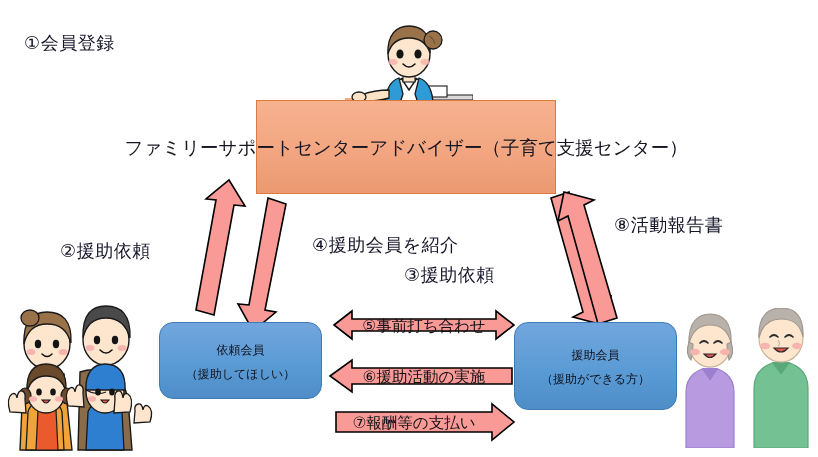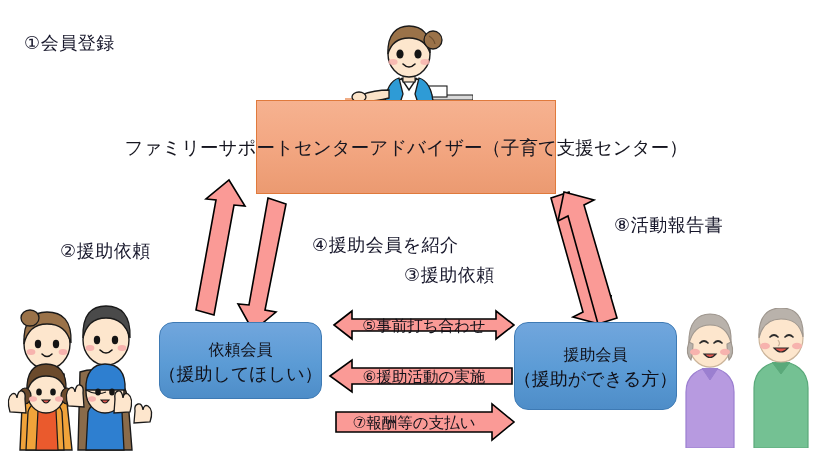--- a/index.html
+++ b/index.html
@@ -39,22 +39,22 @@
   
   .blue-box{
     background:linear-gradient(180deg,#71a6dd 0%,#5b9bd5 55%,#4e8dc8 100%);
     border:1.5px solid #3e7ab4;
     border-radius:14px;
     box-sizing:border-box;
     display:flex;flex-direction:column;
     align-items:center;justify-content:center;
     z-index:6;
   }
-  .blue-box .t1{font-size:16px;line-height:26px;color:#101018;white-space:pre;}
-  .blue-box .t2{font-size:18px;line-height:22px;color:#101018;white-space:pre;}
+  .blue-box .t1{font-size:12px;line-height:26px;color:#101018;white-space:pre;}
+  .blue-box .t2{font-size:12px;line-height:22px;color:#101018;white-space:pre;}
 
   #box-requester{left:159px;top:322px;width:163px;height:77px;}
   #box-supporter{left:514px;top:322px;width:163px;height:88px;}
 
   
   .arrow-text{
     font-size:15.5px;color:#101018;white-space:pre;z-index:5;
     text-align:center;
   }
 

